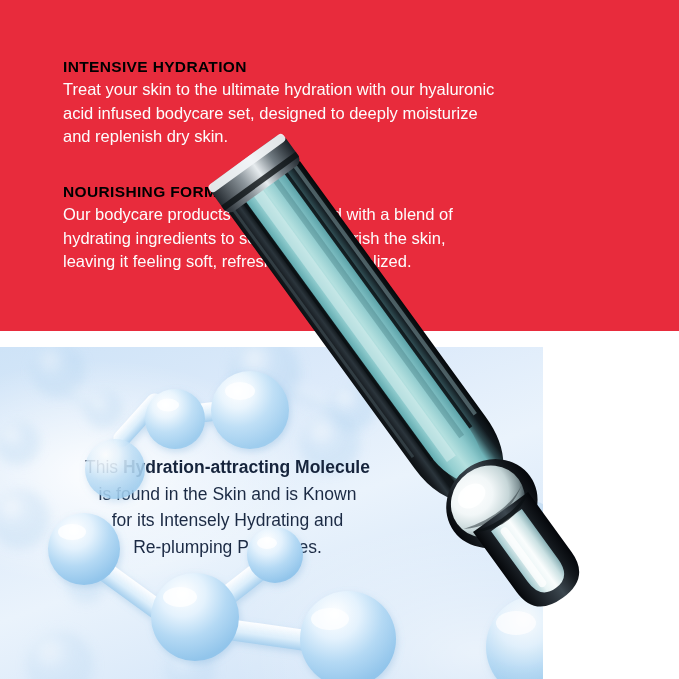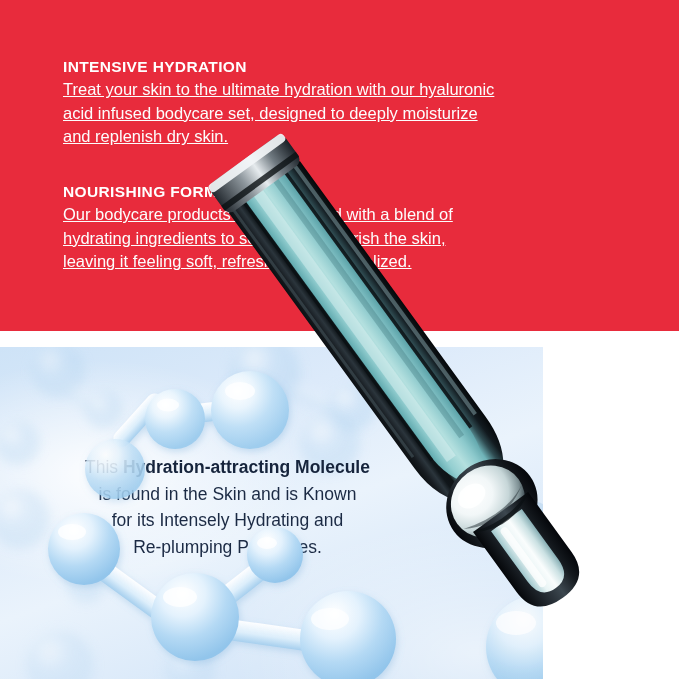--- a/index.html
+++ b/index.html
@@ -36,30 +36,29 @@
   }
   .copy-block.one { top: 57px; }
   .copy-block.two { top: 182px; }
 
   .block-heading {
     font-size: 15.5px;
     font-weight: bold;
     letter-spacing: 0.35px;
     line-height: 1.25;
     margin: 0 0 2px 0;
-    color: #ffffff;
+    color: #000000;
   }
   .block-body {
     font-size: 16.5px;
     font-weight: 400;
     line-height: 1.42;
     margin: 0;
     color: #fdfdfd;
     white-space: pre-line;
-    text-decoration: underline;
   }
 
   
   .divider {
     position: absolute;
     left: 0;
     top: 331px;
     width: 679px;
     height: 16px;
     background: #ffffff;

